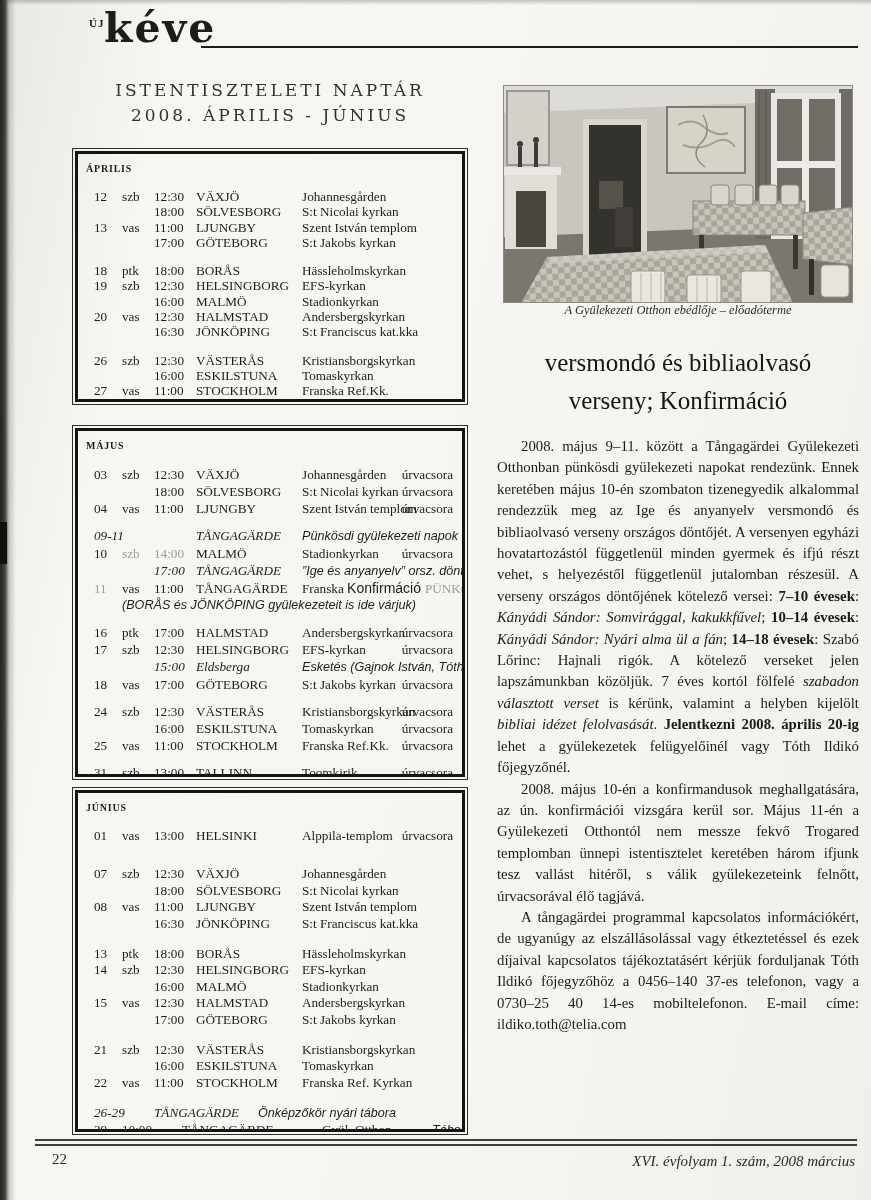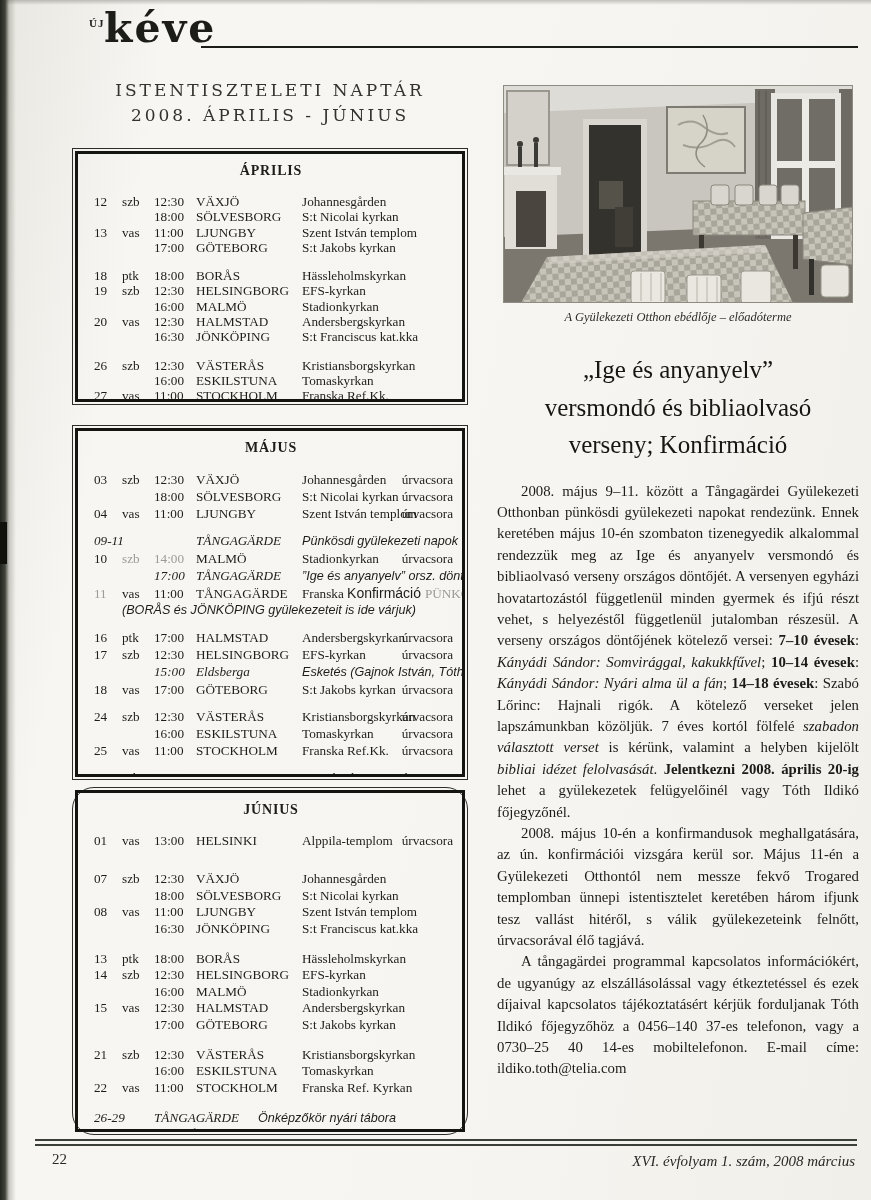--- a/index.html
+++ b/index.html
@@ -30,22 +30,22 @@
   
   .cal-title{position:absolute;left:72px;top:78px;width:396px;text-align:center;
     font-family:"DejaVu Serif",serif;font-size:17px;letter-spacing:3px;color:#34322d;line-height:25px;}
 
   
   .tbox{position:absolute;left:72px;width:396px;box-sizing:border-box;
     border:1px solid #2e2e29;padding:2px;display:flex;}
   .tbox-inner{flex:1;border:3px solid #141411;padding:6px 6px 6px 8px;overflow:hidden;}
   #t0{top:148px;height:257px;}
   #t1{top:425px;height:355px;}
-  #t2{top:787px;height:348px;border-radius:22px;}
-  .month{text-align:center;font-weight:bold;font-size:14px;letter-spacing:.8px;padding-top:3px;}
+  #t2{top:787px;height:348px;}
+  .month{text-align:left;font-weight:bold;font-size:10px;letter-spacing:.8px;padding-top:3px;}
   .rows{margin-top:15px;padding-left:8px;padding-right:3px;}
   .tgroup{margin-bottom:13px;}
   #t1 .tgroup{margin-bottom:10px;}
   #t2 .tgroup{margin-bottom:14px;}
   #t2 .tgroup:first-child{margin-bottom:22px;}
   .trow{display:flex;font-size:13.2px;line-height:15.3px;white-space:nowrap;align-items:baseline;}
   #t1 .trow{line-height:17px;}
   #t2 .trow{line-height:16.4px;}
   .col{flex:0 0 auto;}
   .col-d{width:28px;}
@@ -59,21 +59,21 @@
   .i{font-style:italic;}
   .b{font-weight:bold;}
   .s{font-family:"Liberation Sans",sans-serif;font-size:14px;}
   .si{font-family:"Liberation Sans",sans-serif;font-style:italic;font-size:12.6px;}
   .g{color:var(--grey-ink);}
 
   
   .rightcol{position:absolute;left:497px;top:85px;width:362px;}
   .photo{margin:0 0 0 6px;width:350px;height:218px;background:#c7c5be;box-shadow:0 0 0 1px #b5b2aa inset;}
   .photo svg{display:block;}
-  .caption{text-align:center;font-style:italic;font-size:12.5px;margin-top:7px;color:#2b2b27;}
+  .caption{text-align:center;font-style:italic;font-size:12.5px;color:#2b2b27;}
   .headline{margin:26px 0 0 0;text-align:center;font-size:25px;line-height:37.5px;font-weight:400;color:#161613;}
   .article{margin-top:17px;text-align:justify;font-size:14.8px;line-height:21.4px;color:#1b1b18;}
   .apara{margin:0;text-indent:24px;}
 
   
   .footer-rule{position:absolute;left:35px;right:14px;top:1139px;height:3px;
     border-top:2px solid var(--rule);border-bottom:2px solid var(--rule);}
   .page-number{position:absolute;left:52px;top:1151px;font-size:15px;color:#2a2a26;}
   .issue-line{position:absolute;right:16px;top:1153px;font-style:italic;font-size:15px;color:#2a2a26;}
 </style>
@@ -505,21 +505,20 @@
           <rect x="184" y="190" width="34" height="28" rx="3"></rect>
           <rect x="238" y="186" width="30" height="32" rx="3"></rect>
         </g>
         <path d="M138,188 v28 M148,188 v28 M158,188 v28 M194,192 v26 M204,192 v26 M214,192 v26" stroke="#b7b4aa" fill="none"></path>
         <rect width="350" height="218" fill="none" stroke="#8e8b83" stroke-width="2"></rect>
       </svg>
     </figure>
     <figcaption class="caption">A Gyülekezeti Otthon ebédlője – előadóterme</figcaption>
 
     <h1 class="headline">
-      <div>„Ige és anyanyelv”</div>
       <div>versmondó és bibliaolvasó</div>
       <div>verseny; Konfirmáció</div>
     </h1>
 
     <div class="article">
         <p class="apara"><span>2008. május 9–11. között a Tångagärdei Gyülekezeti Otthonban pünkösdi gyülekezeti napokat rendezünk. Ennek keretében május 10-én szombaton tizenegyedik alkalommal rendezzük meg az Ige és anyanyelv versmondó és bibliaolvasó verseny országos döntőjét. A versenyen egyházi hovatartozástól függetlenül minden gyermek és ifjú részt vehet, s helyezéstől függetlenül jutalomban részesül. A verseny országos döntőjének kötelező versei: </span><span class="b">7–10 évesek</span><span>: </span><span class="i">Kányádi Sándor: Somvirággal, kakukkfűvel</span><span>; </span><span class="b">10–14 évesek</span><span>: </span><span class="i">Kányádi Sándor: Nyári alma ül a fán</span><span>; </span><span class="b">14–18 évesek</span><span>: Szabó Lőrinc: Hajnali rigók. A kötelező verseket jelen lapszámunkban közöljük. 7 éves kortól fölfelé </span><span class="i">szabadon választott verset</span><span> is kérünk, valamint a helyben kijelölt </span><span class="i">bibliai idézet felolvasását</span><span>. </span><span class="b">Jelentkezni 2008. április 20-ig</span><span> lehet a gyülekezetek felügyelőinél vagy Tóth Ildikó főjegyzőnél.</span></p>
         <p class="apara"><span>2008. május 10-én a konfirmandusok meghallgatására, az ún. konfirmációi vizsgára kerül sor. Május 11-én a Gyülekezeti Otthontól nem messze fekvő Trogared templomban ünnepi istentisztelet keretében három ifjunk tesz vallást hitéről, s válik gyülekezeteink felnőtt, úrvacsorával élő tagjává.</span></p>
         <p class="apara"><span>A tångagärdei programmal kapcsolatos információkért, de ugyanúgy az elszállásolással vagy étkeztetéssel és ezek díjaival kapcsolatos tájékoztatásért kérjük forduljanak Tóth Ildikó főjegyzőhöz a 0456–140 37-es telefonon, vagy a 0730–25 40 14-es mobiltelefonon. E-mail címe: ildiko.toth@telia.com</span></p>
       </div>
   </aside>

